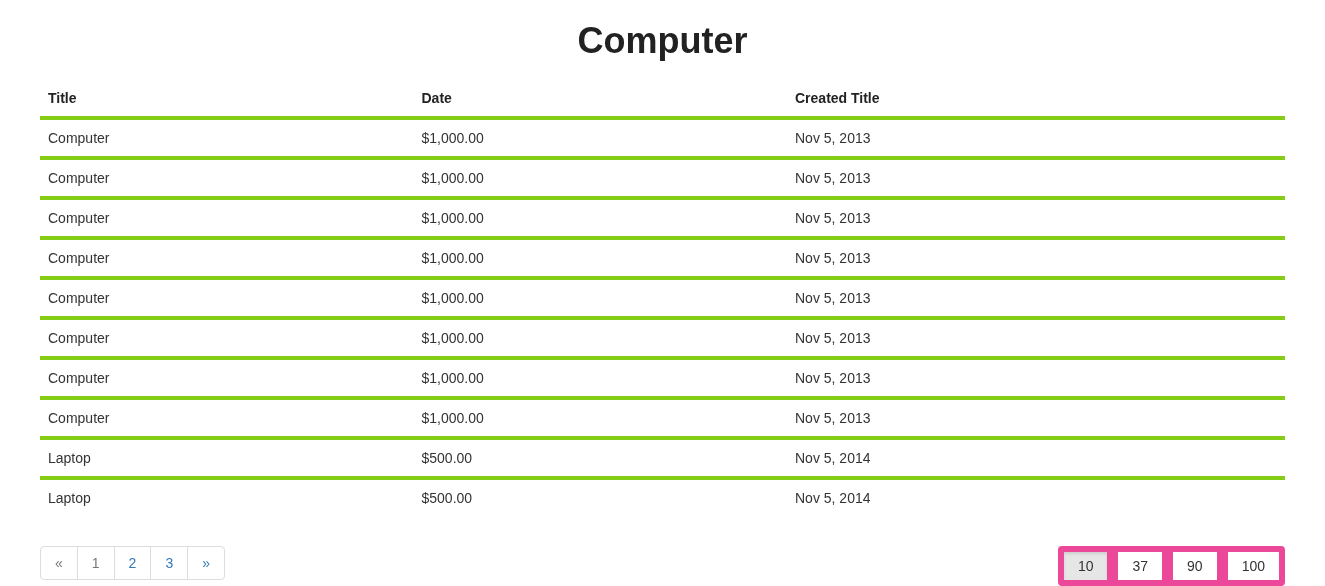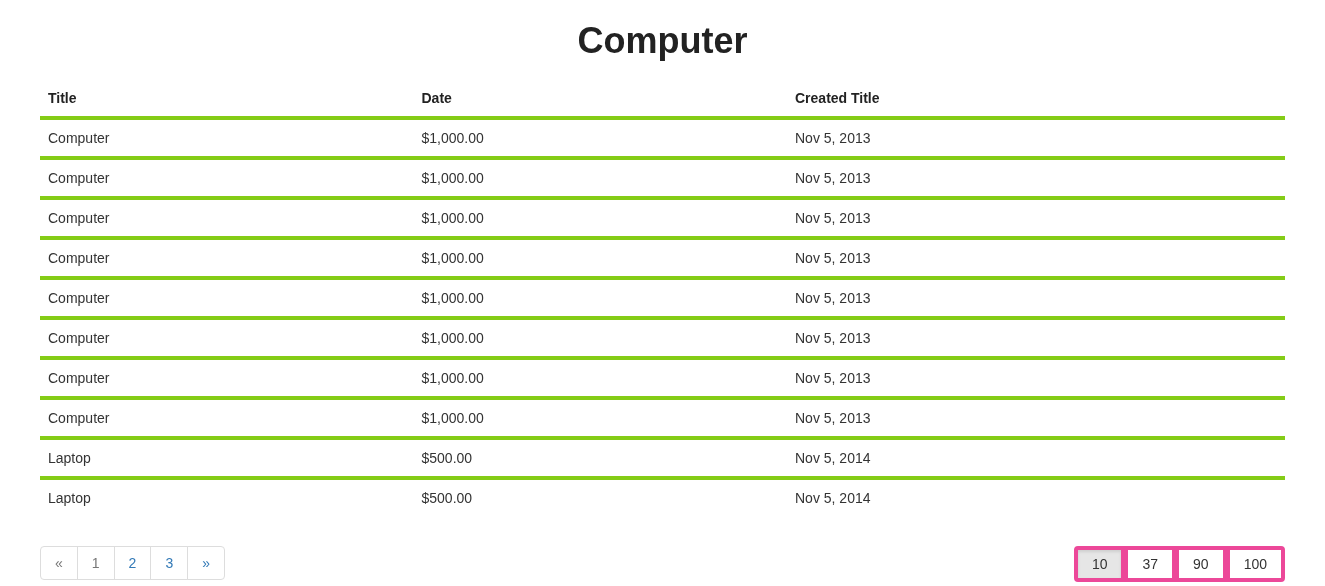--- a/index.html
+++ b/index.html
@@ -74,21 +74,21 @@
     .pagination li.disabled a {
       color: #777;
       cursor: not-allowed;
     }
     .page-size {
       display: inline-flex;
       list-style: none;
       border-radius: 4px;
     }
     .page-size li {
-      border: 4px solid #ec4899;
+      border: 6px solid #ec4899;
       margin-left: -1px;
       background: #fff;
     }
     .page-size li:first-child {
       border-top-left-radius: 4px;
       border-bottom-left-radius: 4px;
       margin-left: 0;
     }
     .page-size li:last-child {
       border-top-right-radius: 4px;

